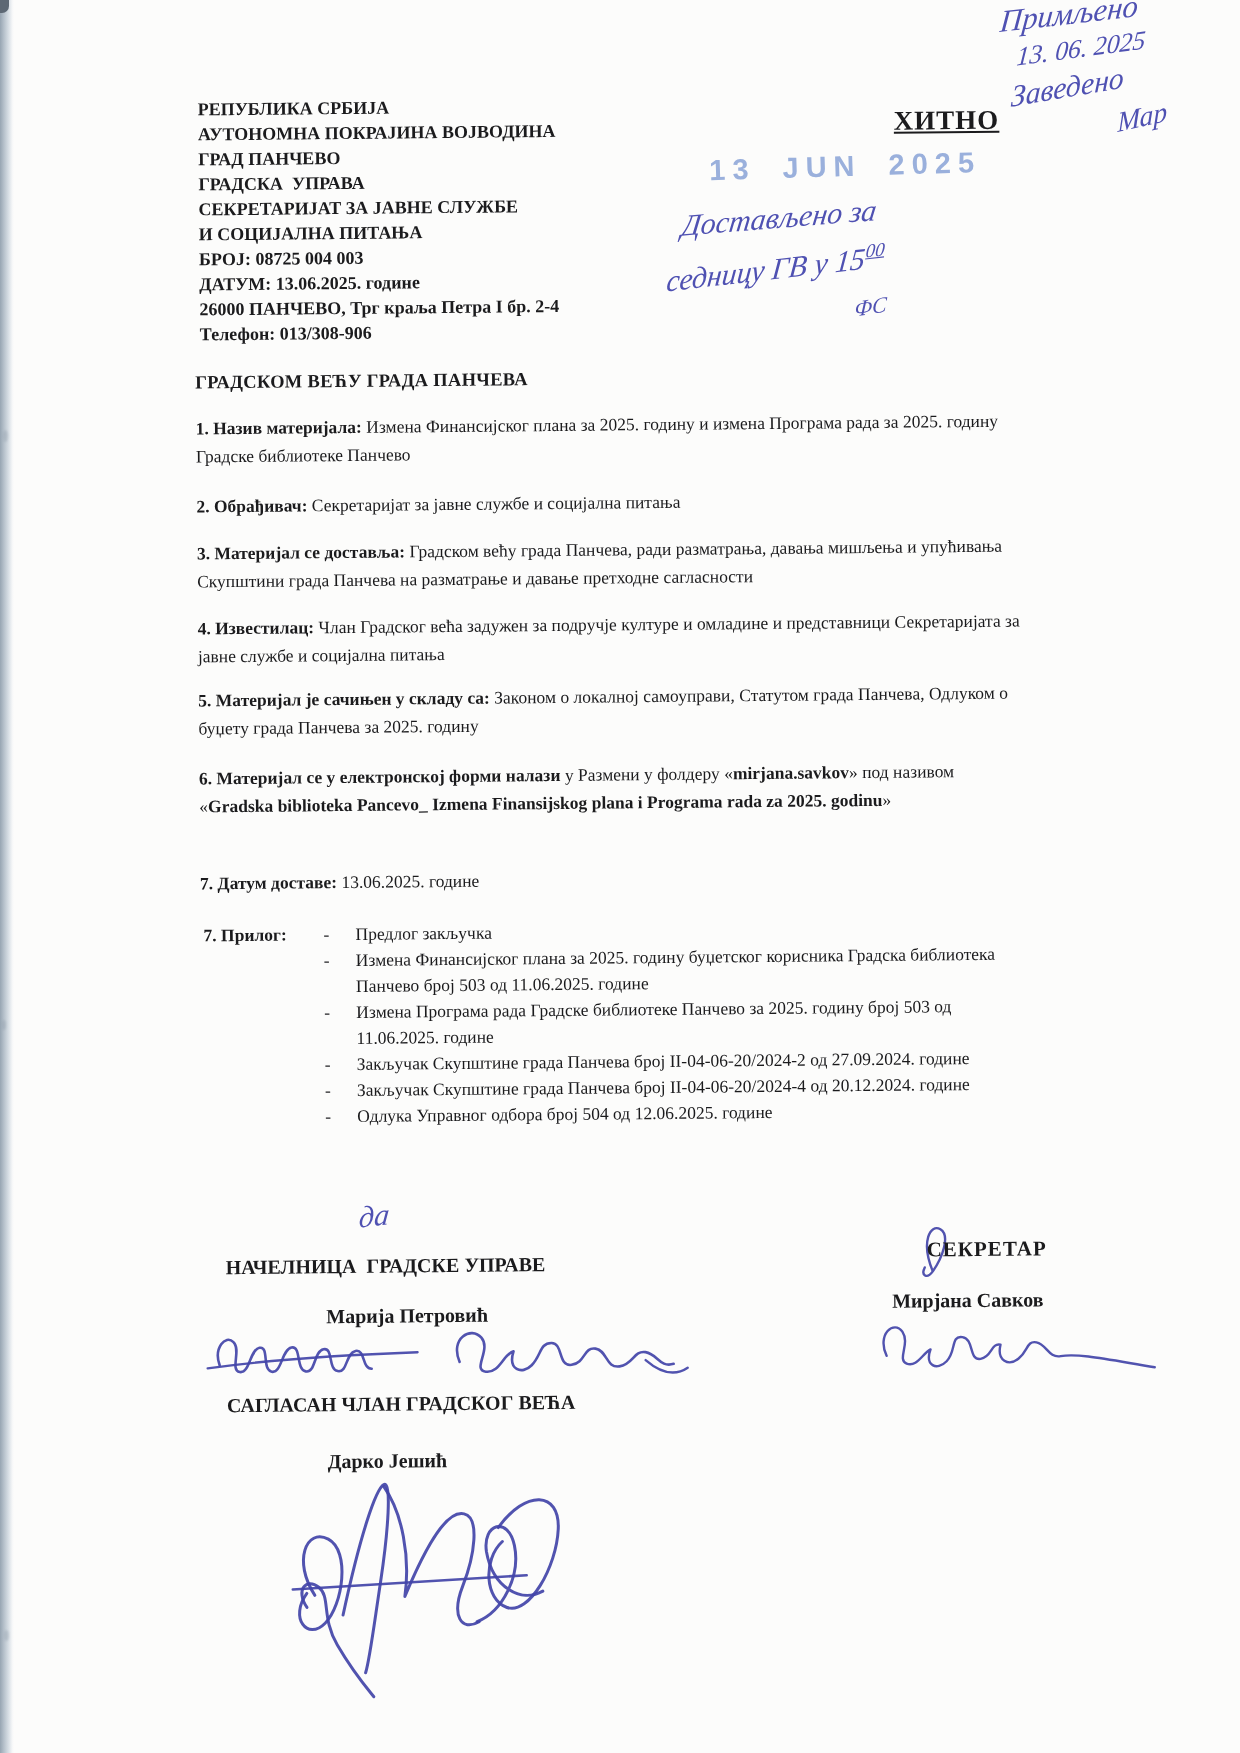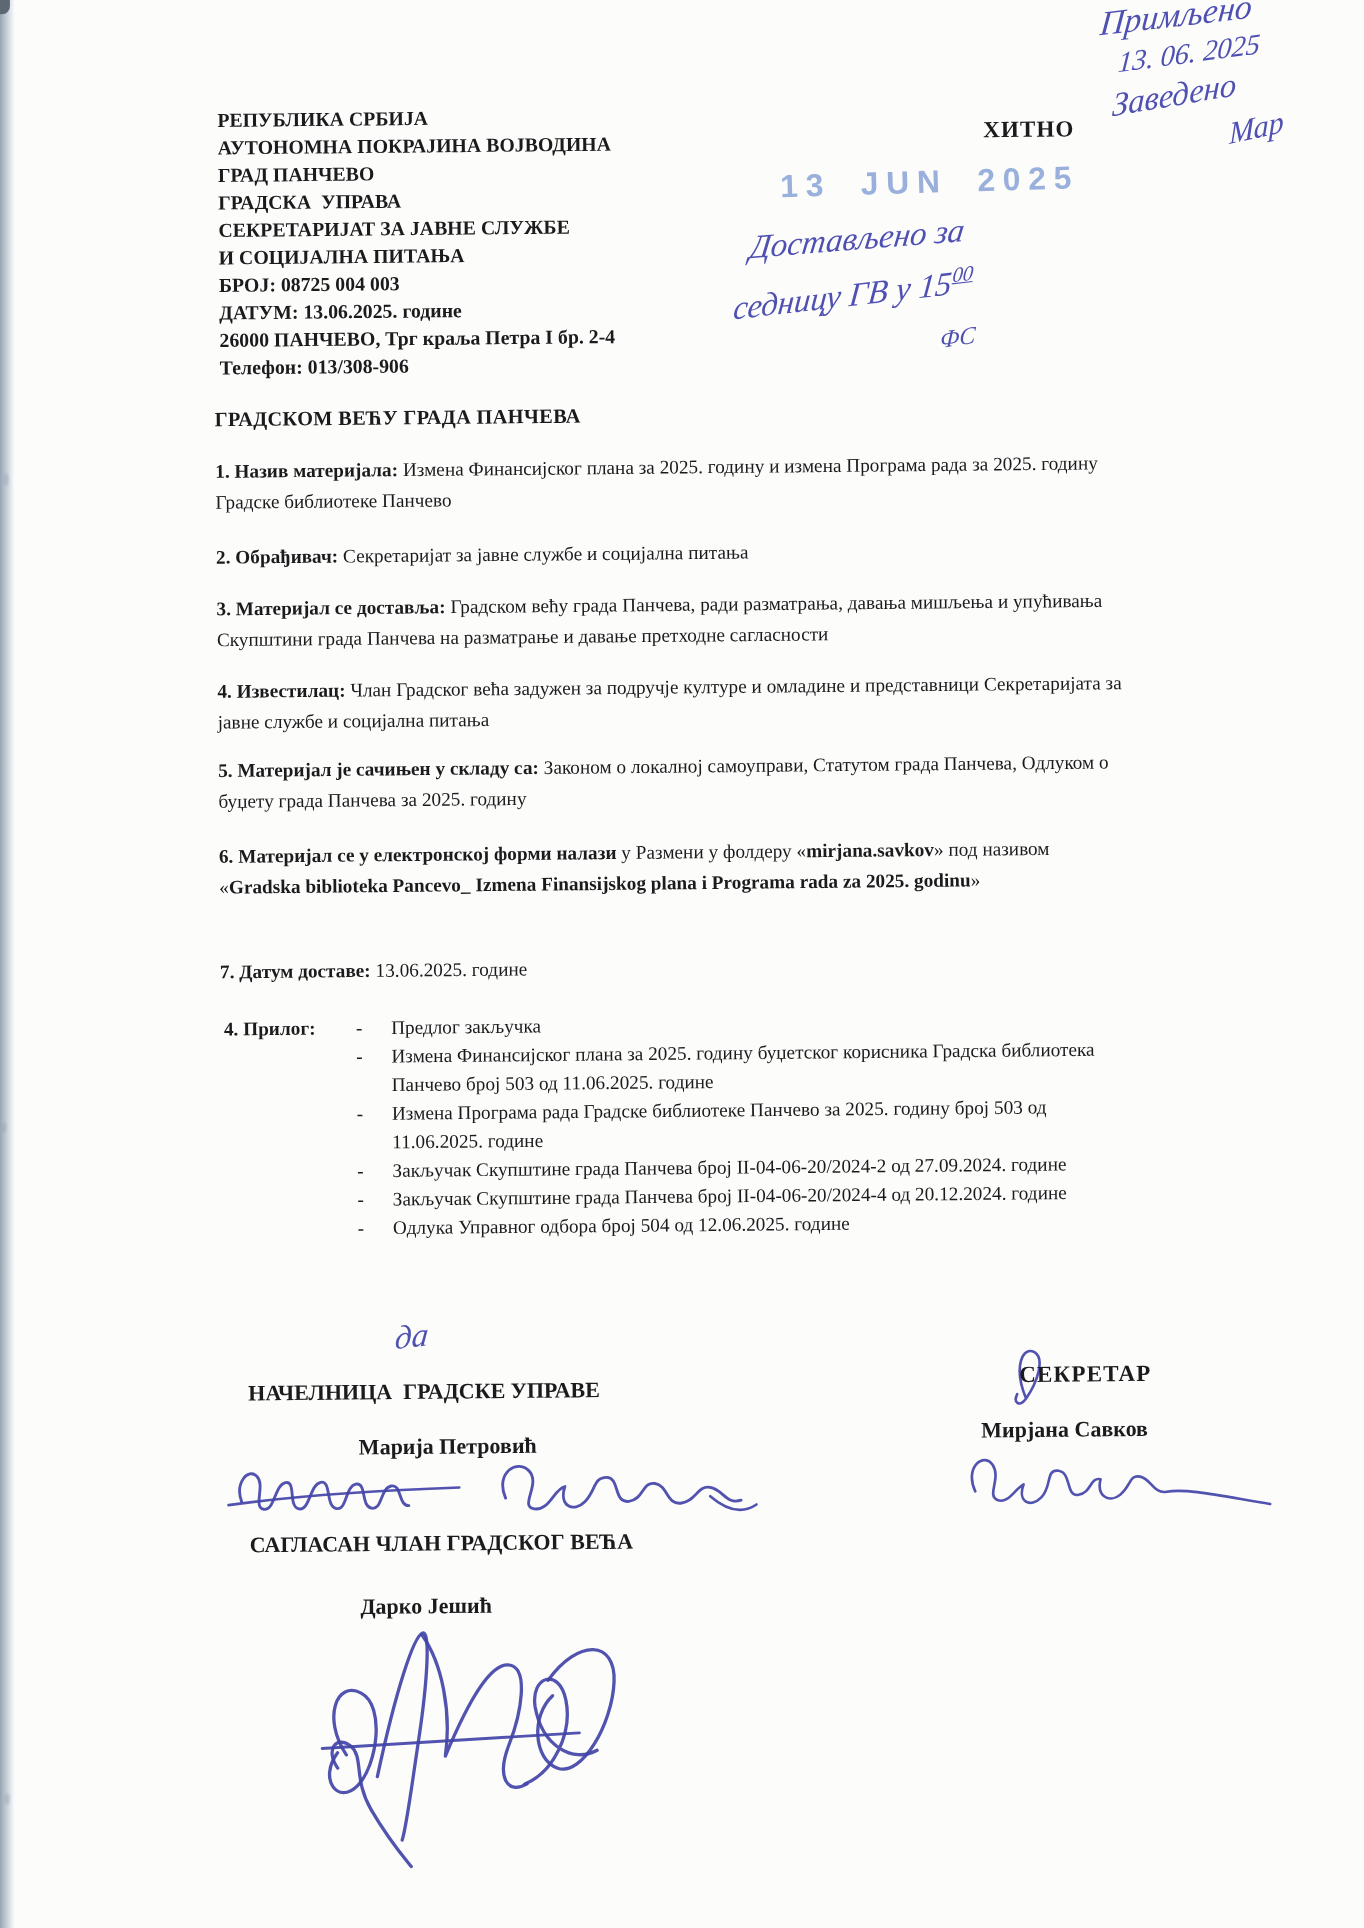--- a/index.html
+++ b/index.html
@@ -11,21 +11,21 @@
   
   .scan-edge{position:absolute;left:0;top:0;bottom:0;width:14px;
     background:linear-gradient(to right,#97a5b2 0%,#b6c1cb 28%,#d9e0e6 62%,#f6f7f8 88%,#fcfcfb 100%);}
   .scan-notch{position:absolute;left:0;top:0;width:9px;height:13px;background:#5d6874;border-bottom-right-radius:7px;}
   .smudge{position:absolute;background:#8d9aa7;opacity:.35;border-radius:50%;filter:blur(1px);}
   .tilt{position:absolute;left:0;top:0;width:100%;height:100%;
     transform:rotate(-0.55deg);transform-origin:240px 880px;}
 
   .abs{position:absolute;}
   .hdr{left:205px;top:97px;font-size:18px;font-weight:bold;line-height:25px;white-space:nowrap;}
-  .urgent{left:901px;top:112px;font-size:21px;font-weight:bold;letter-spacing:1px;}
+  .urgent{left:901px;top:112px;font-size:27px;font-weight:bold;letter-spacing:1px;text-decoration:underline;}
   .stamp{left:716px;top:156px;font-family:"Liberation Sans",sans-serif;font-weight:bold;
     font-size:29px;color:#8da6d8;letter-spacing:7px;word-spacing:12px;opacity:.88;
     transform:rotate(-1.2deg);white-space:nowrap;}
   .hw{position:absolute;font-style:italic;color:#4f51b2;white-space:nowrap;
     font-family:"Liberation Serif",serif;}
   .hw-sk{display:inline-block;transform:skewX(-12deg);}
   .title{left:200px;top:372px;font-size:18.5px;font-weight:bold;letter-spacing:.3px;}
   .item{position:absolute;left:200px;width:840px;font-size:17.5px;line-height:28px;margin:0;}
   .item.narrow{width:800px;}
   .attach{left:200px;top:922px;width:830px;font-size:17.5px;line-height:26px;}
@@ -89,21 +89,21 @@
 
     <p class="item" style="top:614px"><strong>4. Известилац:</strong><span> Члан Градског већа задужен за подручје културе и омладине и представници Секретаријата за јавне службе и социјална питања</span></p>
 
     <p class="item" style="top:686px"><strong>5. Материјал је сачињен у складу са:</strong><span> Законом о локалној самоуправи, Статутом града Панчева, Одлуком о буџету града Панчева за 2025. годину</span></p>
 
     <p class="item narrow" style="top:764px"><strong>6. Материјал се у електронској форми налази</strong><span> у Размени у фолдеру «</span><strong>mirjana.savkov</strong><span>» под називом «</span><strong>Gradska biblioteka Pancevo_ Izmena Finansijskog plana i Programa rada za 2025. godinu</strong><span>»</span></p>
 
     <p class="item" style="top:869px"><strong>7. Датум доставе:</strong><span> 13.06.2025. године</span></p>
 
     <div class="abs attach">
-      <strong class="attach-label">4. Прилог:</strong>
+      <strong class="attach-label">7. Прилог:</strong>
       <div class="attach-list">
         <div class="arow">
             <span class="adash">-</span>
             <span class="atext">Предлог закључка</span>
           </div>
         <div class="arow">
             <span class="adash">-</span>
             <span class="atext">Измена Финансијског плана за 2025. годину буџетског корисника Градска библиотека Панчево број 503 од 11.06.2025. године</span>
           </div>
         <div class="arow">

